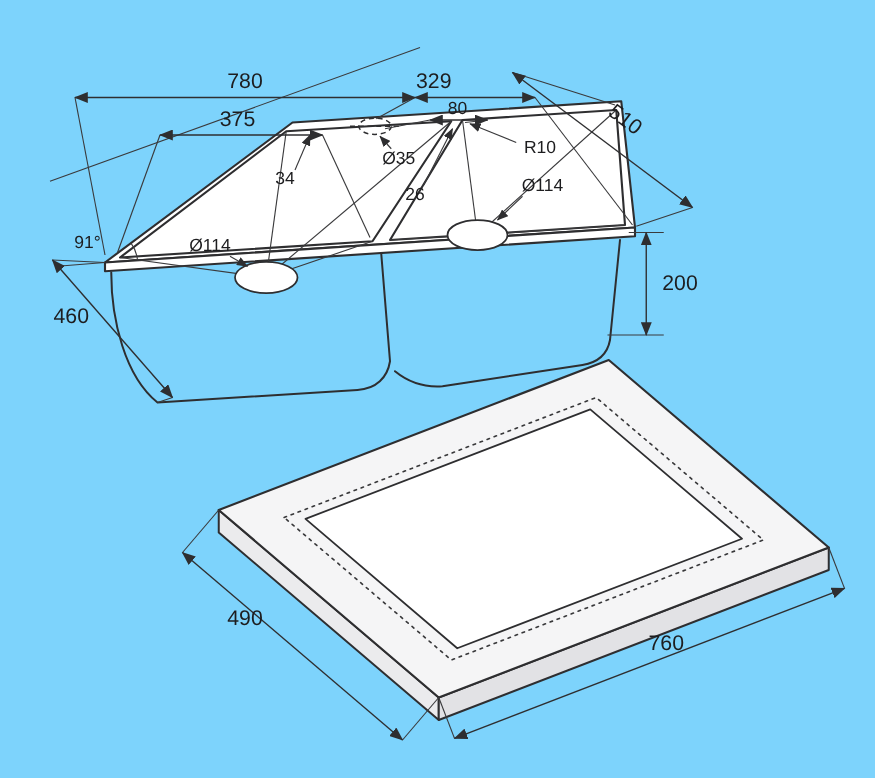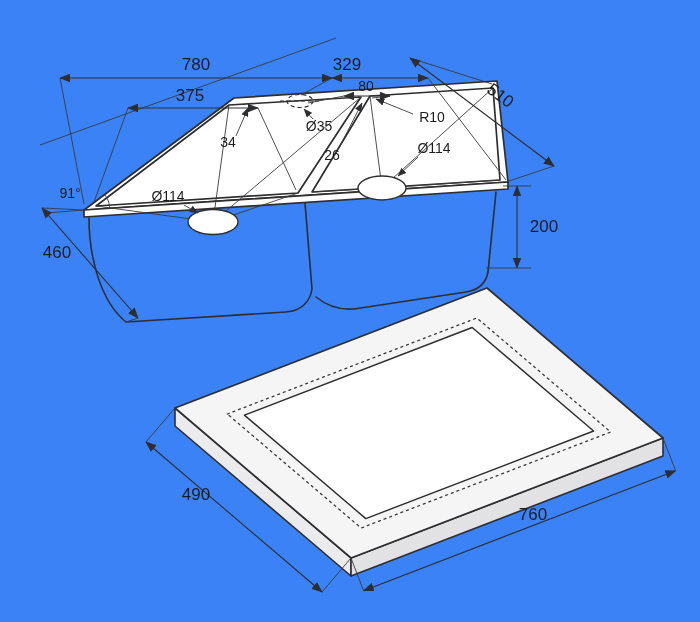--- a/index.html
+++ b/index.html
@@ -1,20 +1,20 @@
 <!DOCTYPE html>
 <html><head>
 <meta charset="utf-8">
 <style>
   html, body { margin: 0; padding: 0; background: #ffffff; }
   .canvas {
     position: relative;
     width: 700px;
     height: 622px;
-    background: #3b82f6;
+    background: #7dd3fc;
     font-family: "Liberation Sans", sans-serif;
     overflow: hidden;
   }
   svg { display: block; }
   .outline   { fill: #ffffff; stroke: #2e2e30; stroke-width: 1.7; stroke-linejoin: round; }
   .wire      { fill: none;    stroke: #2e2e30; stroke-width: 1.6; stroke-linejoin: round; stroke-linecap: round; }
   .thin      { fill: none;    stroke: #3a3a3c; stroke-width: 0.9; }
   .dimline   { fill: none;    stroke: #2e2e30; stroke-width: 1.1; }
   .dashed    { fill: none;    stroke: #2e2e30; stroke-width: 1.2; stroke-dasharray: 4 3; }
   .dotted    { fill: none;    stroke: #38383a; stroke-width: 1.3; stroke-dasharray: 2 4; stroke-linecap: round; }

